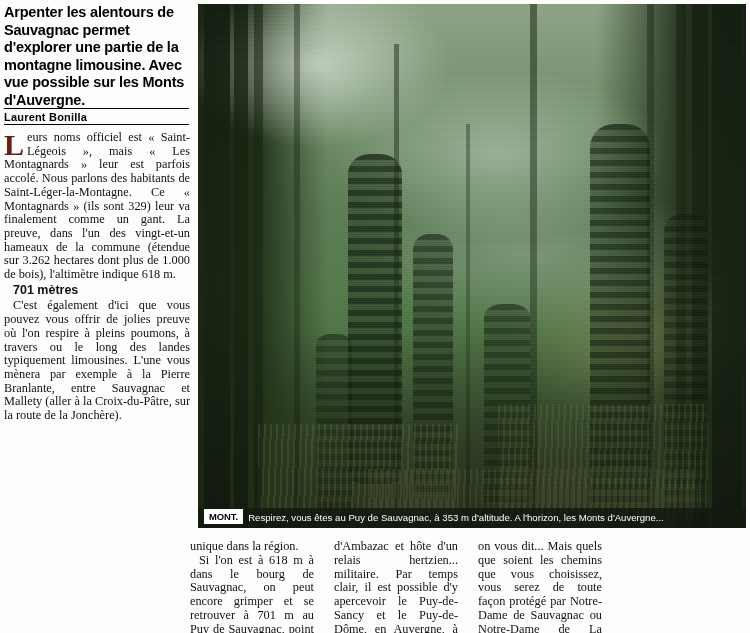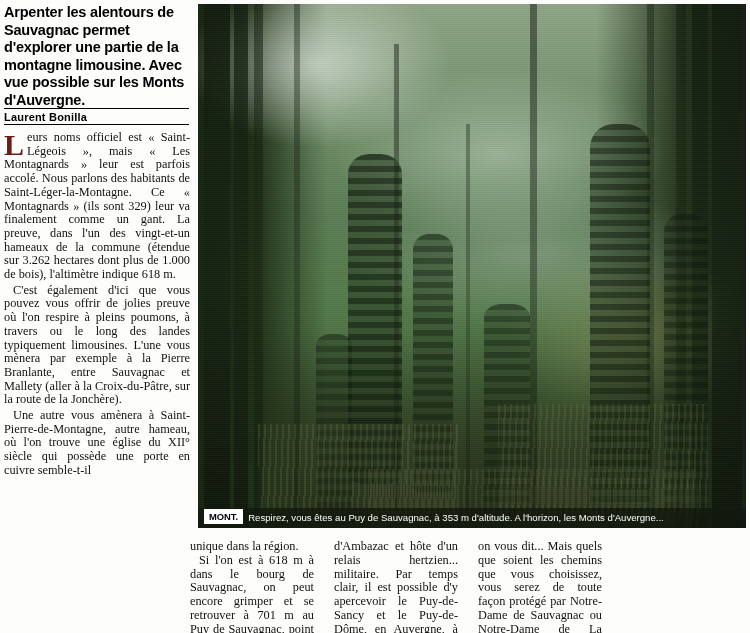--- a/index.html
+++ b/index.html
@@ -212,22 +212,22 @@
 <div id="page">
 
   <div class="headline">Arpenter les alentours de Sauvagnac permet d'explorer une partie de la montagne limousine. Avec vue possible sur les Monts d'Auvergne.</div>
 
   <div class="byline-rule"></div>
   <div class="byline">Laurent Bonilla</div>
   <div class="byline-rule2"></div>
 
   <div class="col-left">
     <p class="first"><span class="dropcap">L</span><span>eurs noms officiel est « Saint-Légeois », mais « Les Montagnards » leur est parfois accolé. Nous parlons des habitants de Saint-Léger-la-Montagne. Ce « Montagnards » (ils sont 329) leur va finalement comme un gant. La preuve, dans l'un des vingt-et-un hameaux de la commune (étendue sur 3.262 hectares dont plus de 1.000 de bois), l'altimètre indique 618 m.</span></p>
+    <p class="subhead">701 mètres</p>
     <p>C'est également d'ici que vous pouvez vous offrir de jolies preuve où l'on respire à pleins poumons, à travers ou le long des landes typiquement limousines. L'une vous mènera par exemple à la Pierre Branlante, entre Sauvagnac et Mallety (aller à la Croix-du-Pâtre, sur la route de la Jonchère).</p>
-    <p>Une autre vous amènera à Saint-Pierre-de-Montagne, autre hameau, où l'on trouve une église du XII° siècle qui possède une porte en cuivre semble-t-il</p>
   </div>
 
   <div class="photo-wrap">
     <div class="photo">
 
       <div class="trunk" style="left:6px;  width:26px;"></div>
       <div class="trunk" style="left:36px; width:14px; opacity:.85;"></div>
       <div class="trunk" style="left:56px; width:9px;  opacity:.6;"></div>
       <div class="trunk" style="left:96px; width:6px;  opacity:.45;"></div>
 

